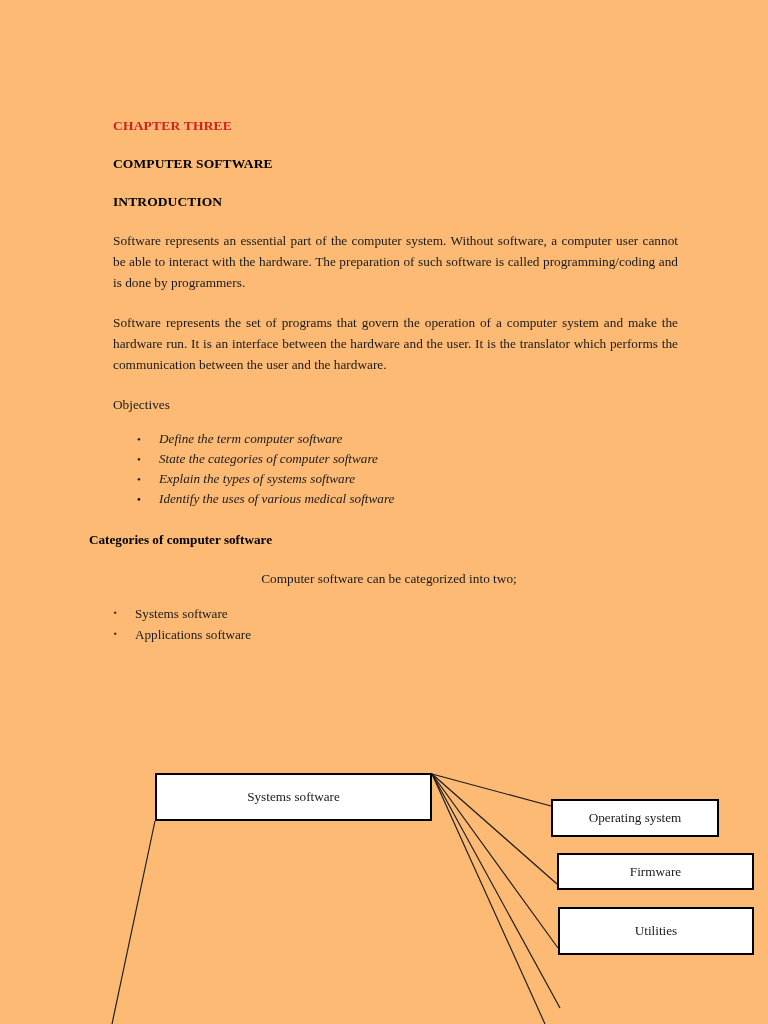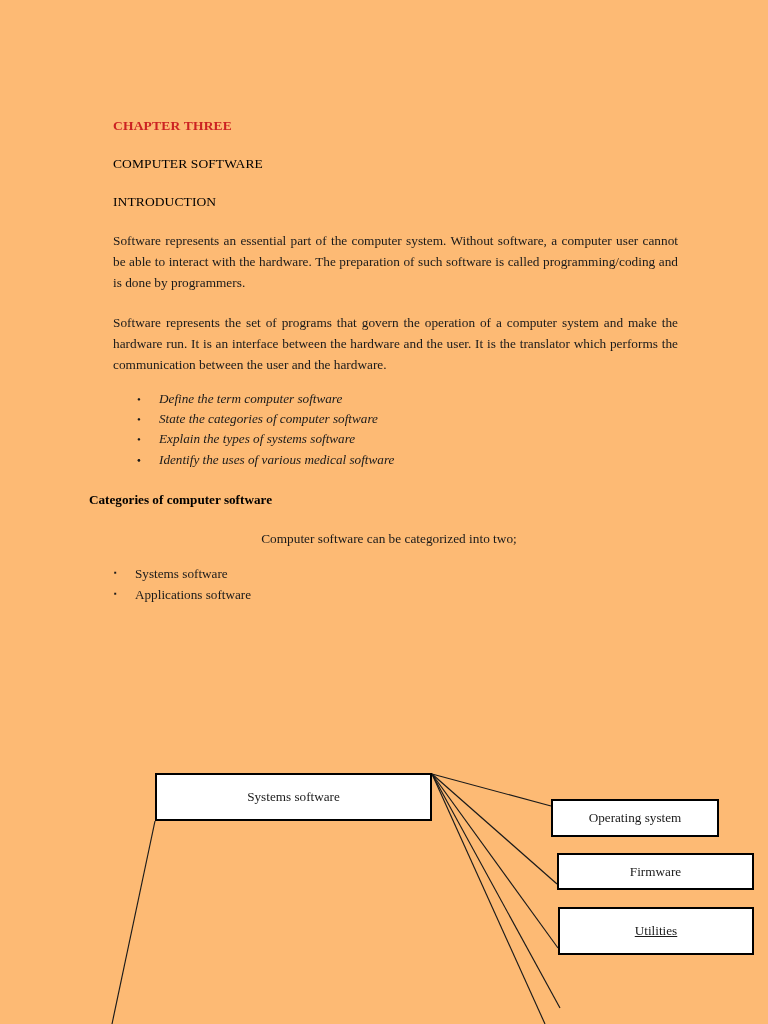--- a/index.html
+++ b/index.html
@@ -37,21 +37,21 @@
     font-size: 13.5px;
     font-weight: bold;
     color: #cc2222;
     letter-spacing: 0.2px;
     margin: 0 0 0 24px;
     line-height: 1.2;
   }
 
   .doc-heading {
     font-size: 13.5px;
-    font-weight: normal;
+    font-weight: bold;
     color: #000000;
     margin: 22px 0 0 24px;
     letter-spacing: 0.1px;
     line-height: 1.2;
   }
 
   p.body-par {
     font-size: 13.3px;
     line-height: 1.58;
     text-align: justify;
@@ -150,40 +150,41 @@
   .dbox span {
     font-size: 13.2px;
     color: #1a1a1a;
     font-family: "Liberation Serif", "DejaVu Serif", serif;
     line-height: 1.2;
   }
 
   #box-systems   { left: 155px; top: 773px; width: 277px; height: 48px; }
   #box-os        { left: 551px; top: 799px; width: 168px; height: 38px; }
   #box-firmware  { left: 557px; top: 853px; width: 197px; height: 37px; }
-  #box-utilities { left: 558px; top: 907px; width: 196px; height: 48px; text-decoration: underline; }
+  #box-utilities { left: 558px; top: 907px; width: 196px; height: 48px; }
 </style>
 </head>
 <body>
 
 <div id="page">
 
   <div class="text-col">
 
     <div class="chapter-title">CHAPTER THREE</div>
 
     <div class="doc-heading">COMPUTER SOFTWARE</div>
 
     <div class="doc-heading">INTRODUCTION</div>
 
     <p class="body-par">Software represents an essential part of the computer system. Without software, a computer user cannot be able to interact with the hardware. The preparation of such software is called programming/coding and is done by programmers.</p>
 
     <p class="body-par">Software represents the set of programs that govern the operation of a computer system and make the hardware run. It is an interface between the hardware and the user. It is the translator which performs the communication between the user and the hardware.</p>
 
 
+    <div class="plain-line">Objectives</div>
 
     <ul class="obj-list">
       <li>
         <span class="bullet-dot">•</span>
         <span>Define the term computer software</span>
       </li>
       <li>
         <span class="bullet-dot">•</span>
         <span>State the categories of computer software</span>
       </li>

